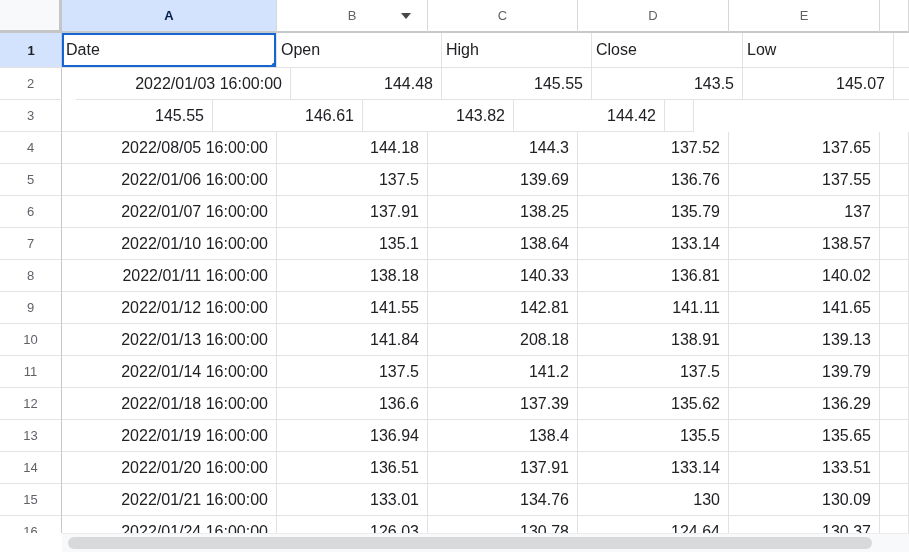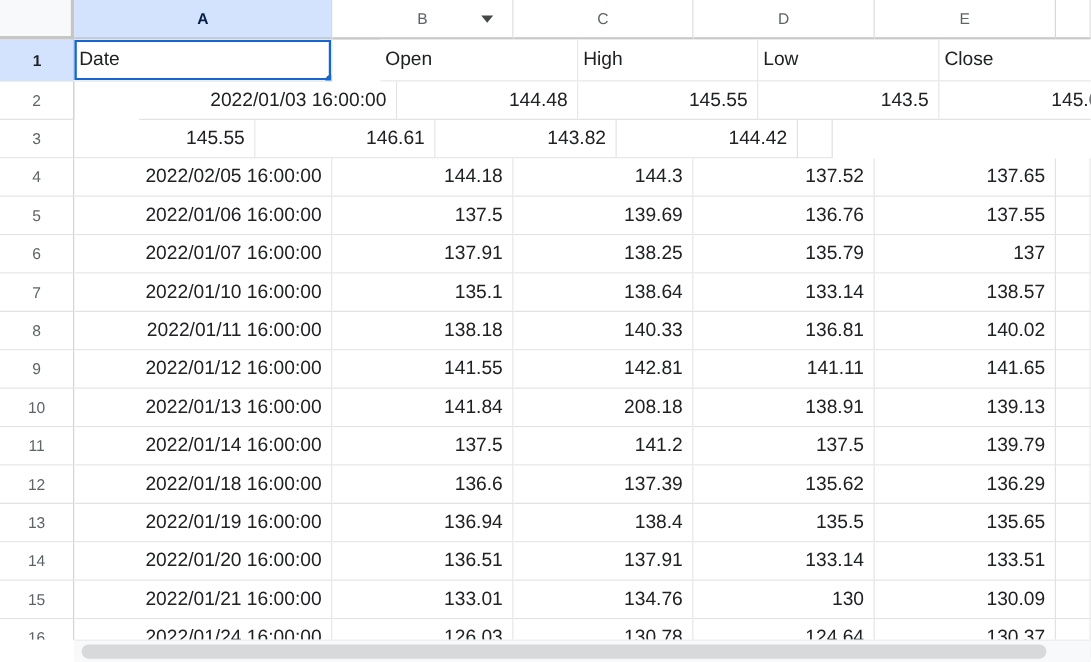--- a/index.html
+++ b/index.html
@@ -126,43 +126,43 @@
       <div class="row-h" style="height: 32px;">
     <span>15</span>
   </div>
       <div class="row-h" style="height: 32px;">
     <span>16</span>
   </div>
     </div>
   <div class="grid" id="grid">
       <div class="g-row left" style="height: 35px;">
         <div class="cell sel" style="width: 215px;">Date<span class="fill-handle"></span></div>
-        <div class="cell" style="width: 165px; margin-left: 40px;">Open</div>
+        <div class="cell" style="width: 165px;">Open</div>
         <div class="cell" style="width: 150px;">High</div>
+        <div class="cell" style="width: 151px;">Close</div>
         <div class="cell" style="width: 151px;">Low</div>
-        <div class="cell" style="width: 151px;">Close</div>
         <div class="cell" style="width: 29px;"></div>
       </div>
       <div class="g-row" style="height: 32px; justify-content: flex-end;">
         <div class="cell" style="width: 215px;">2022/01/03 16:00:00</div>
         <div class="cell" style="width: 151px;">144.48</div>
         <div class="cell" style="width: 150px;">145.55</div>
         <div class="cell" style="width: 151px;">143.5</div>
         <div class="cell" style="width: 151px;">145.07</div>
         <div class="cell" style="width: 29px;"></div>
       </div>
       <div class="g-row" style="height: 32px;">
         <div class="cell" style="width: 151px;">145.55</div>
         <div class="cell" style="width: 150px;">146.61</div>
         <div class="cell" style="width: 151px;">143.82</div>
         <div class="cell" style="width: 151px;">144.42</div>
         <div class="cell" style="width: 29px;"></div>
       </div>
       <div class="g-row" style="height: 32px;">
-        <div class="cell" style="width: 215px;">2022/02/05 16:00:00</div>
+        <div class="cell" style="width: 215px;">2022/08/05 16:00:00</div>
         <div class="cell" style="width: 151px;">144.18</div>
         <div class="cell" style="width: 150px;">144.3</div>
         <div class="cell" style="width: 151px;">137.52</div>
         <div class="cell" style="width: 151px;">137.65</div>
         <div class="cell" style="width: 29px;"></div>
       </div>
       <div class="g-row" style="height: 32px;">
         <div class="cell" style="width: 215px;">2022/01/06 16:00:00</div>
         <div class="cell" style="width: 151px;">137.5</div>
         <div class="cell" style="width: 150px;">139.69</div>

